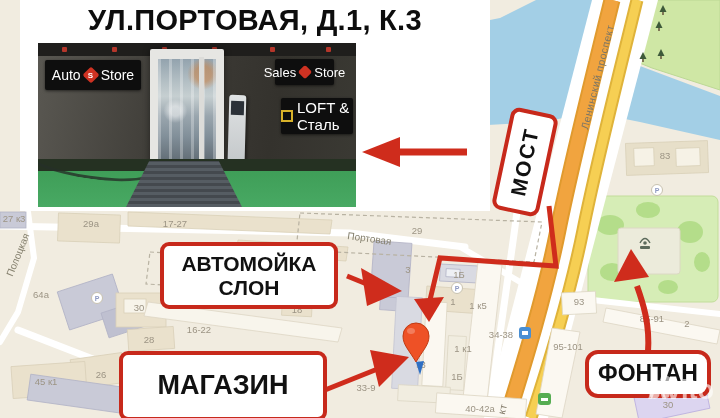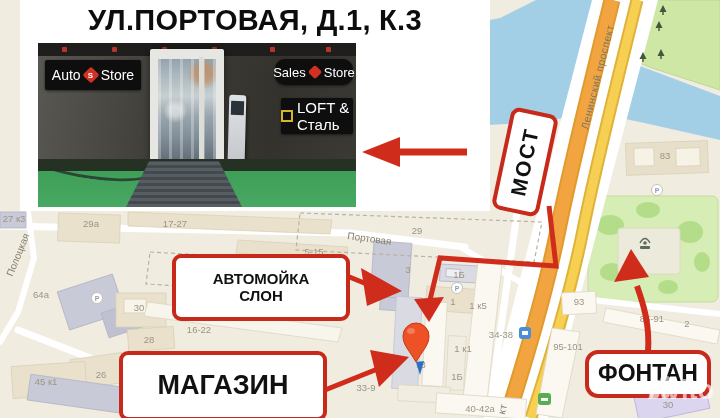--- a/index.html
+++ b/index.html
@@ -16,21 +16,21 @@
             font-size:36px;font-weight:900;color:#0c0c0c;}
   
   .photo{position:absolute;left:18px;top:43px;width:318px;height:164px;overflow:hidden;
          background:linear-gradient(100deg,#5a5852 0%,#3f3d38 40%,#34322d 72%,#3b3a34 100%);}
   .photo-top{position:absolute;left:0;top:0;right:0;height:13px;background:#1f1e1c;}
   .photo-top i{position:absolute;top:4px;width:5px;height:5px;background:#b5362a;border-radius:1px;}
   .sign{position:absolute;background:#0e0e0e;color:#fff;display:flex;align-items:center;
         justify-content:center;gap:4px;font-weight:normal;border-radius:2px;
         box-shadow:0 1px 3px rgba(0,0,0,.55);}
   .sign-auto{left:7px;top:17px;width:96px;height:30px;font-size:14px;}
-  .sign-sales{left:237px;top:16px;width:78px;height:26px;font-size:13px;border-radius:10px;}
+  .sign-sales{left:237px;top:16px;width:59px;height:26px;font-size:13px;}
   .sign-loft{left:243px;top:55px;width:72px;height:36px;font-size:15px;}
   .logo-diamond{width:12px;height:12px;background:#cf3222;border-radius:2px;
         transform:rotate(45deg);display:flex;align-items:center;justify-content:center;flex:0 0 auto;}
   .logo-diamond b{transform:rotate(-45deg);font-size:8px;color:#fff;}
   .logo-diamond.small{width:10px;height:10px;}
   .loft-ico{width:8px;height:8px;background:#0e0e0e;border:2px solid #d8b22a;flex:0 0 auto;}
   .door{position:absolute;left:112px;top:6px;width:74px;height:140px;background:#e6e6e3;
         border-radius:2px;box-shadow:0 0 7px rgba(0,0,0,.45);}
   .door-glass{position:absolute;left:8px;top:10px;right:8px;bottom:6px;
         background:linear-gradient(180deg,#93a3ae 0%,#b3bfc4 18%,#c6cfd1 30%,#9aa6ae 46%,#82909a 62%,#66717a 80%,#4f585f 100%);}
@@ -48,21 +48,21 @@
         background:linear-gradient(180deg,#3f9e58,#48a963);}
   .hose{position:absolute;left:-14px;bottom:28px;width:130px;height:30px;border:3px solid rgba(38,48,40,.8);
         border-radius:50%;border-top-color:transparent;border-left-color:transparent;transform:rotate(8deg);}
   .mat{position:absolute;left:88px;bottom:0;width:116px;height:46px;
         background:repeating-linear-gradient(0deg,#565d63 0 3px,#44494e 3px 6px);
         clip-path:polygon(20% 0,80% 0,100% 100%,0 100%);}
   
   .callout{position:absolute;background:#fff;border:4px solid #c7291b;border-radius:9px;
         display:flex;flex-direction:column;align-items:center;justify-content:center;
         color:#111;font-weight:900;text-align:center;z-index:30;line-height:1.1;}
-  .carwash{left:172px;top:242px;width:170px;height:59px;font-size:15px;margin-top:12px;}
+  .carwash{left:160px;top:242px;width:170px;height:59px;font-size:21px;}
   .shop{left:119px;top:351px;width:200px;height:62px;font-size:27px;}
   .fountain{left:585px;top:350px;width:118px;height:40px;font-size:23px;border-radius:13px;}
   .bridge{left:473px;top:138px;width:96px;height:40px;font-size:21px;letter-spacing:2px;transform:rotate(-78deg);}
   
   .watermark{position:absolute;right:6px;bottom:12px;display:flex;align-items:center;gap:5px;
         color:rgba(255,255,255,.62);font-size:27px;font-weight:bold;z-index:40;}
   
   .lbl{font-family:"Liberation Sans",sans-serif;font-size:9.5px;fill:#9c9484;text-anchor:middle;}
   .street{font-family:"Liberation Sans",sans-serif;font-size:10px;fill:#85806e;text-anchor:middle;}
   .street.big{font-size:10.5px;letter-spacing:.5px;fill:#7d7664;}

